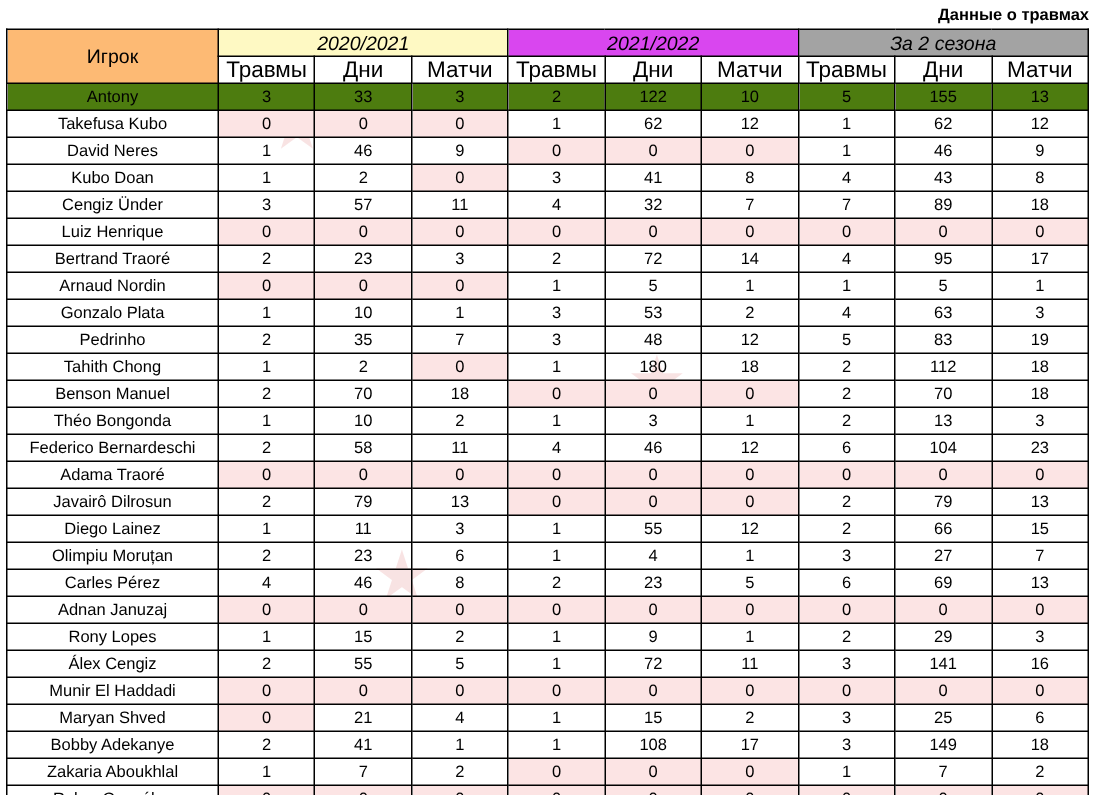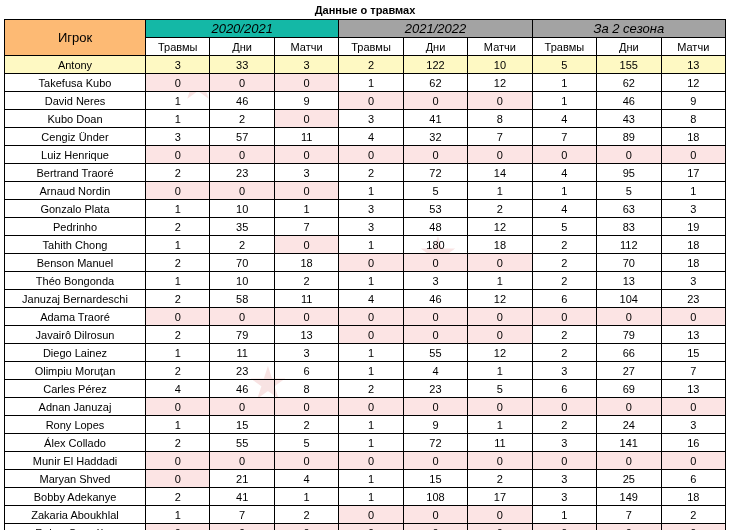--- a/index.html
+++ b/index.html
@@ -16,21 +16,21 @@
     position: relative;
   }
   .page {
     width: 730px;
     height: 530px;
     box-sizing: border-box;
     padding: 2px 4px 0 4px;
     position: relative;
   }
   .doc-title {
-    text-align: center;
+    text-align: right;
     font-size: 11px;
     font-weight: bold;
     line-height: 14px;
     margin: 1px 0 2px 0;
   }
   table.injury-table {
     border-collapse: collapse;
     width: 722px;
     table-layout: fixed;
     font-size: 11px;
@@ -50,35 +50,35 @@
     font-size: 13px;
     font-weight: bold;
     background: #fdba74;
   }
   th.season-head {
     font-style: italic;
     font-size: 13px;
     font-weight: normal;
     height: 19px;
   }
-  th.season-1 { background: #14b8a6; margin-left: 16px; }
-  th.season-2 { background: #a3a3a3; }
+  th.season-1 { background: #fef9c3; margin-left: 16px; }
+  th.season-2 { background: #d946ef; }
   th.season-3 { background: #a3a3a3; }
   th.sub-head {
-    font-size: 11px;
+    font-size: 15px;
     font-weight: bold;
     background: #ffffff;
     height: 19px;
   }
   td.player {
     text-align: center;
     font-size: 11px;
   }
   td.num { font-size: 11px; }
-  tr.highlight td { background: #fef9c3; }
+  tr.highlight td { background: #4d7c0f; }
   td.pink { background: #fce4e4; }
   .col-narrow { width: 64px; }
   .watermark {
     position: absolute;
     pointer-events: none;
     opacity: 0.12;
     font-weight: bold;
     color: #cc2222;
     font-size: 40px;
     z-index: 0;
@@ -270,21 +270,21 @@
           <td class="num">10</td>
           <td class="num">2</td>
           <td class="num">1</td>
           <td class="num">3</td>
           <td class="num">1</td>
           <td class="num">2</td>
           <td class="num">13</td>
           <td class="num">3</td>
         </tr>
         <tr>
-          <td class="player">Januzaj Bernardeschi</td>
+          <td class="player">Federico Bernardeschi</td>
           <td class="num">2</td>
           <td class="num">58</td>
           <td class="num">11</td>
           <td class="num">4</td>
           <td class="num">46</td>
           <td class="num">12</td>
           <td class="num">6</td>
           <td class="num">104</td>
           <td class="num">23</td>
         </tr>
@@ -362,25 +362,25 @@
         </tr>
         <tr>
           <td class="player">Rony Lopes</td>
           <td class="num">1</td>
           <td class="num">15</td>
           <td class="num">2</td>
           <td class="num">1</td>
           <td class="num">9</td>
           <td class="num">1</td>
           <td class="num">2</td>
-          <td class="num">24</td>
-          <td class="num">3</td>
-        </tr>
-        <tr>
-          <td class="player">Álex Collado</td>
+          <td class="num">29</td>
+          <td class="num">3</td>
+        </tr>
+        <tr>
+          <td class="player">Álex Cengiz</td>
           <td class="num">2</td>
           <td class="num">55</td>
           <td class="num">5</td>
           <td class="num">1</td>
           <td class="num">72</td>
           <td class="num">11</td>
           <td class="num">3</td>
           <td class="num">141</td>
           <td class="num">16</td>
         </tr>

